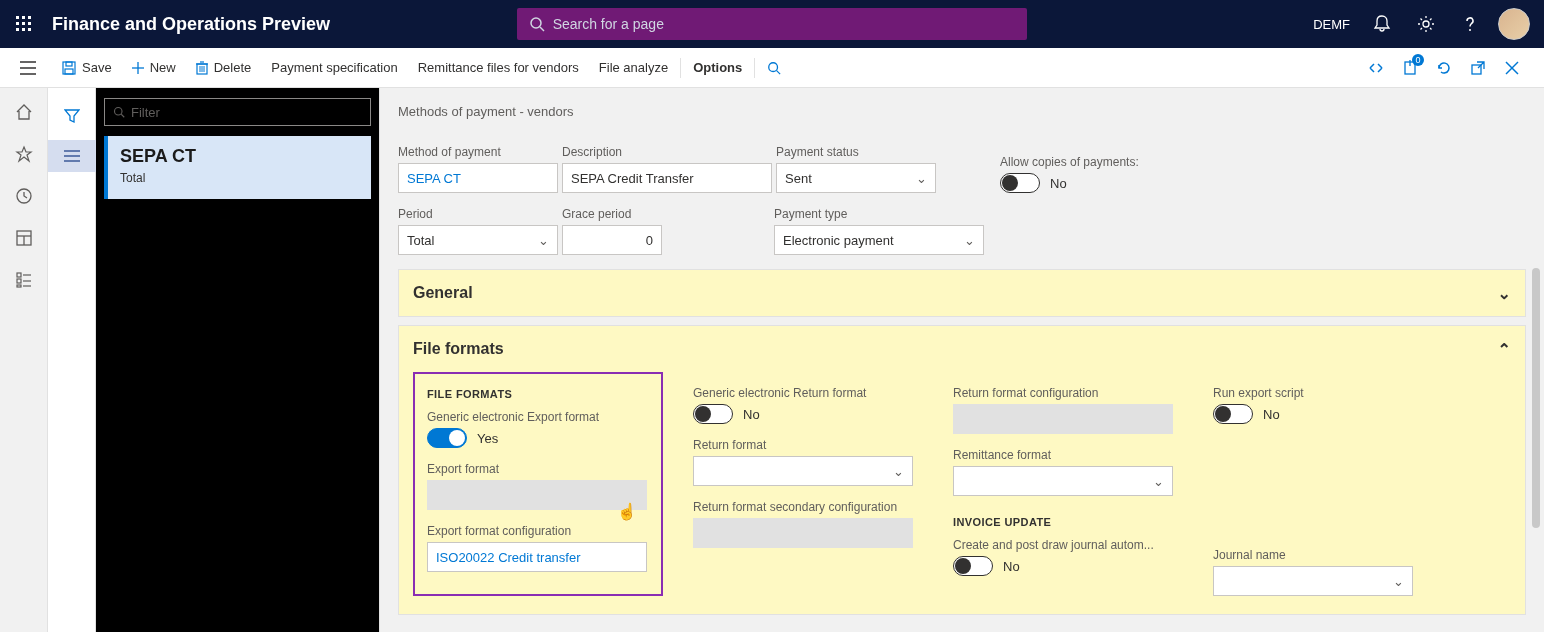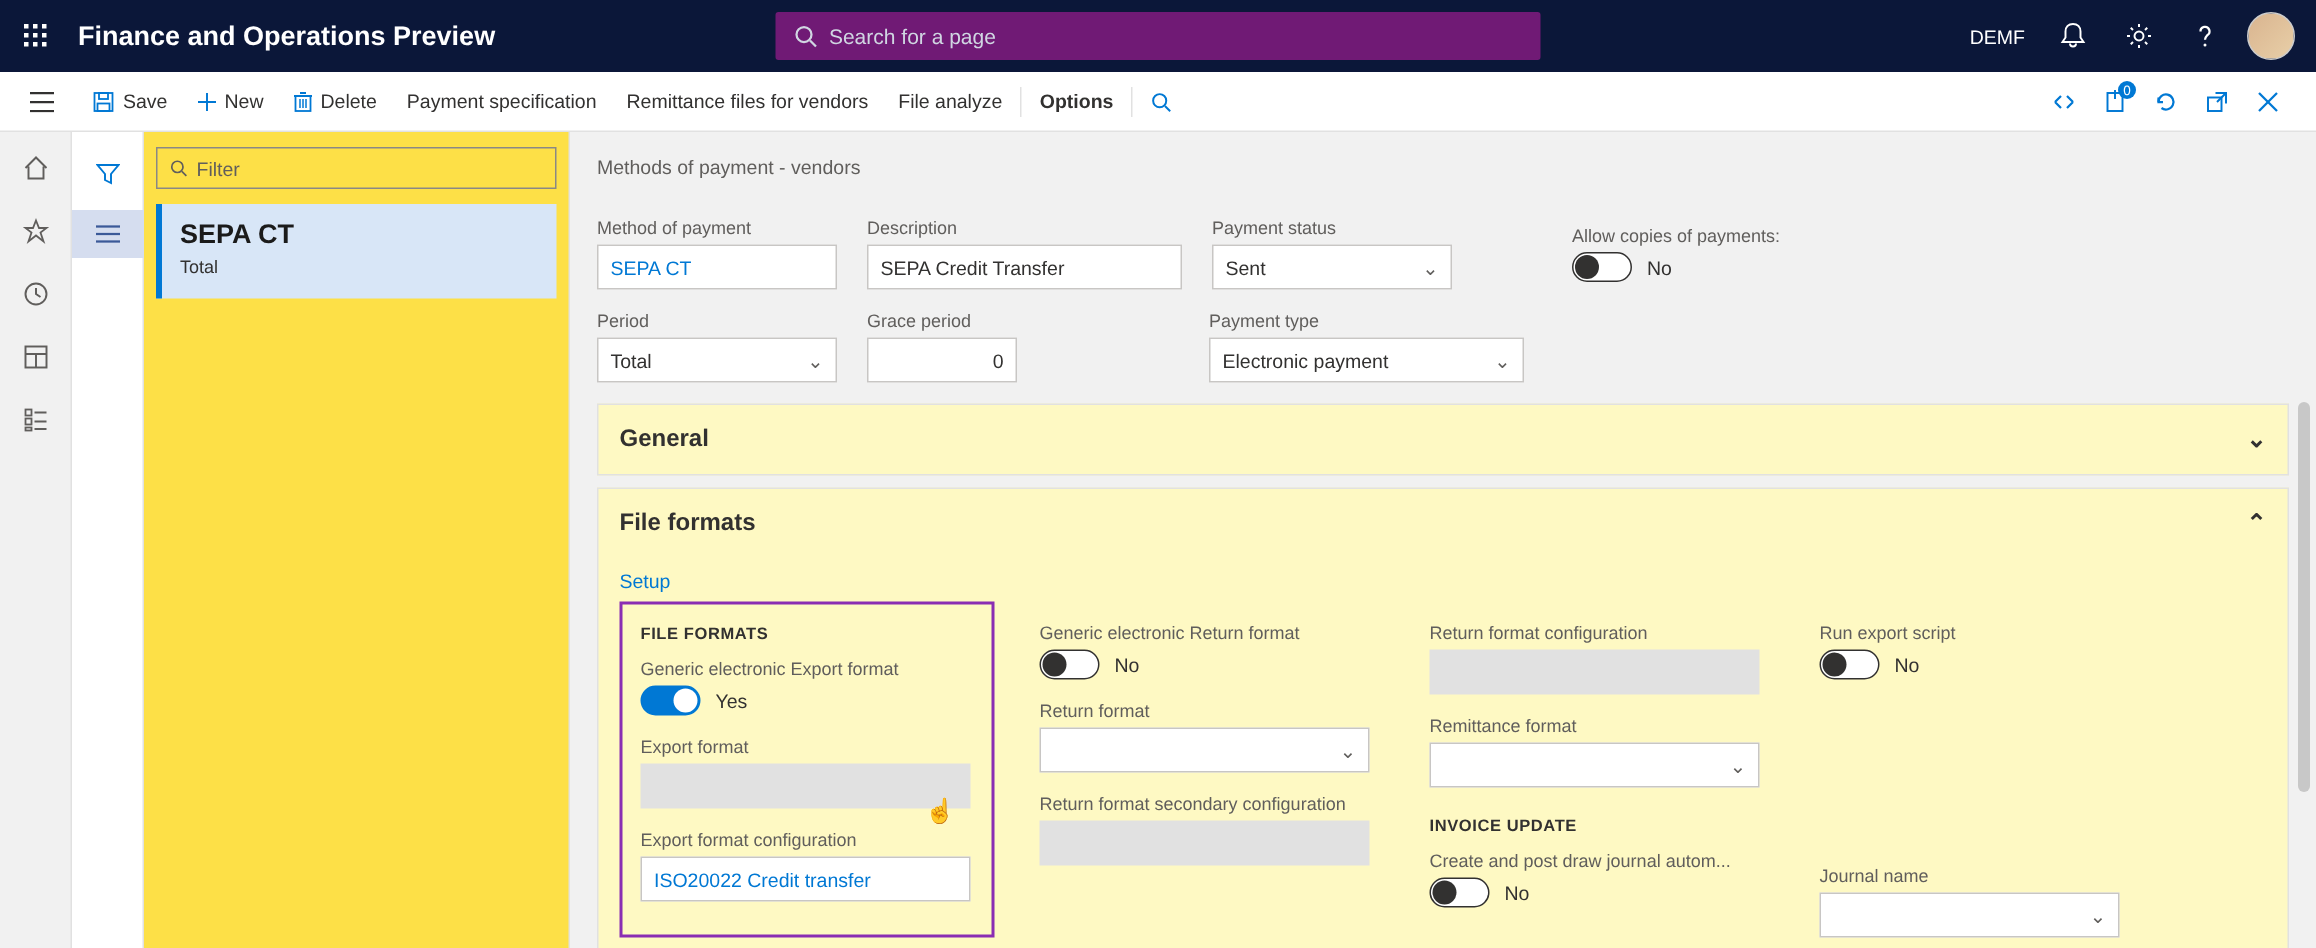--- a/index.html
+++ b/index.html
@@ -34,32 +34,32 @@
 
 .nav-rail { width: 48px; background: #f1f1f1; border-right: 1px solid #e1e1e1; display: flex; flex-direction: column; align-items: center; padding-top: 12px; gap: 18px; }
 .nav-rail-item { width: 24px; height: 24px; display: flex; align-items: center; justify-content: center; color: #605e5c; }
 
 
 .filter-col { width: 48px; background: #fff; border-right: 1px solid #e1e1e1; display: flex; flex-direction: column; align-items: center; padding-top: 12px; gap: 8px; }
 .filter-icon-btn { width: 32px; height: 32px; display: flex; align-items: center; justify-content: center; color: #0078d4; }
 .filter-lines-btn { width: 48px; height: 32px; display: flex; align-items: center; justify-content: center; background: #d5ddef; }
 
 
-.list-panel { width: 284px; background: #fde047; border-right: 1px solid #e1e1e1; padding: 10px 8px; }
+.list-panel { width: 284px; background: #000000; border-right: 1px solid #e1e1e1; padding: 10px 8px; }
 .filter-input { width: 100%; height: 28px; border: 1px solid #8a8886; padding: 0 8px; display: flex; align-items: center; gap: 6px; color: #605e5c; font-size: 13px; }
 .list-item { margin-top: 10px; border-left: 4px solid #0078d4; background: #d8e6f7; padding: 10px 12px 14px 12px; }
 .list-item-title { font-size: 18px; font-weight: 600; color: #1b1b1b; }
 .list-item-sub { font-size: 12px; color: #323130; margin-top: 4px; }
 
 
 .main { flex: 1; background: #f1f1f1; padding: 16px 18px 0 18px; overflow-y: auto; position: relative; }
 .scroll-indicator { position: absolute; right: 4px; top: 180px; width: 8px; height: 260px; background: #c8c8c8; border-radius: 4px; }
 .breadcrumb { font-size: 13px; color: #605e5c; margin-bottom: 26px; }
 
-.field-row { display: flex; gap: 20px; margin-bottom: 14px; align-items: center; }
+.field-row { display: flex; gap: 4px; margin-bottom: 14px; align-items: flex-end; }
 .field { display: flex; flex-direction: column; }
 .field-label { font-size: 12px; color: #605e5c; margin-bottom: 4px; }
 .field-input { height: 30px; border: 1px solid #c8c6c4; background: #fff; padding: 0 8px; font-size: 13px; display: flex; align-items: center; justify-content: space-between; }
 .field-input.blue-text { color: #0078d4; }
 .field-input .chev { color: #605e5c; }
 .disabled-input { background: #e1e1e1; border: none; height: 30px;}
 .text-right { justify-content: flex-end; }
 .w-160 { width: 160px; }
 .w-210 { width: 210px; }
 .w-220 { width: 220px; }
@@ -354,21 +354,20 @@
         <span class="chev">⌄</span>
       </div>
     </div>
 
     <div class="fasttab">
       <div class="fasttab-header">
         <span>File formats</span>
         <span class="chev">⌃</span>
       </div>
       <div class="fasttab-body">
-        <a class="fasttab-link">Setup</a>
 
         <div class="sub-columns">
 
           <div class="highlight-box" style="width:250px;">
             <div class="group-title">FILE FORMATS</div>
             <div class="field" style="margin-bottom:14px;">
               <div class="field-label">Generic electronic Export format</div>
               <div class="toggle-wrap">
                 <span class="toggle on">
                     <span class="knob"></span>

